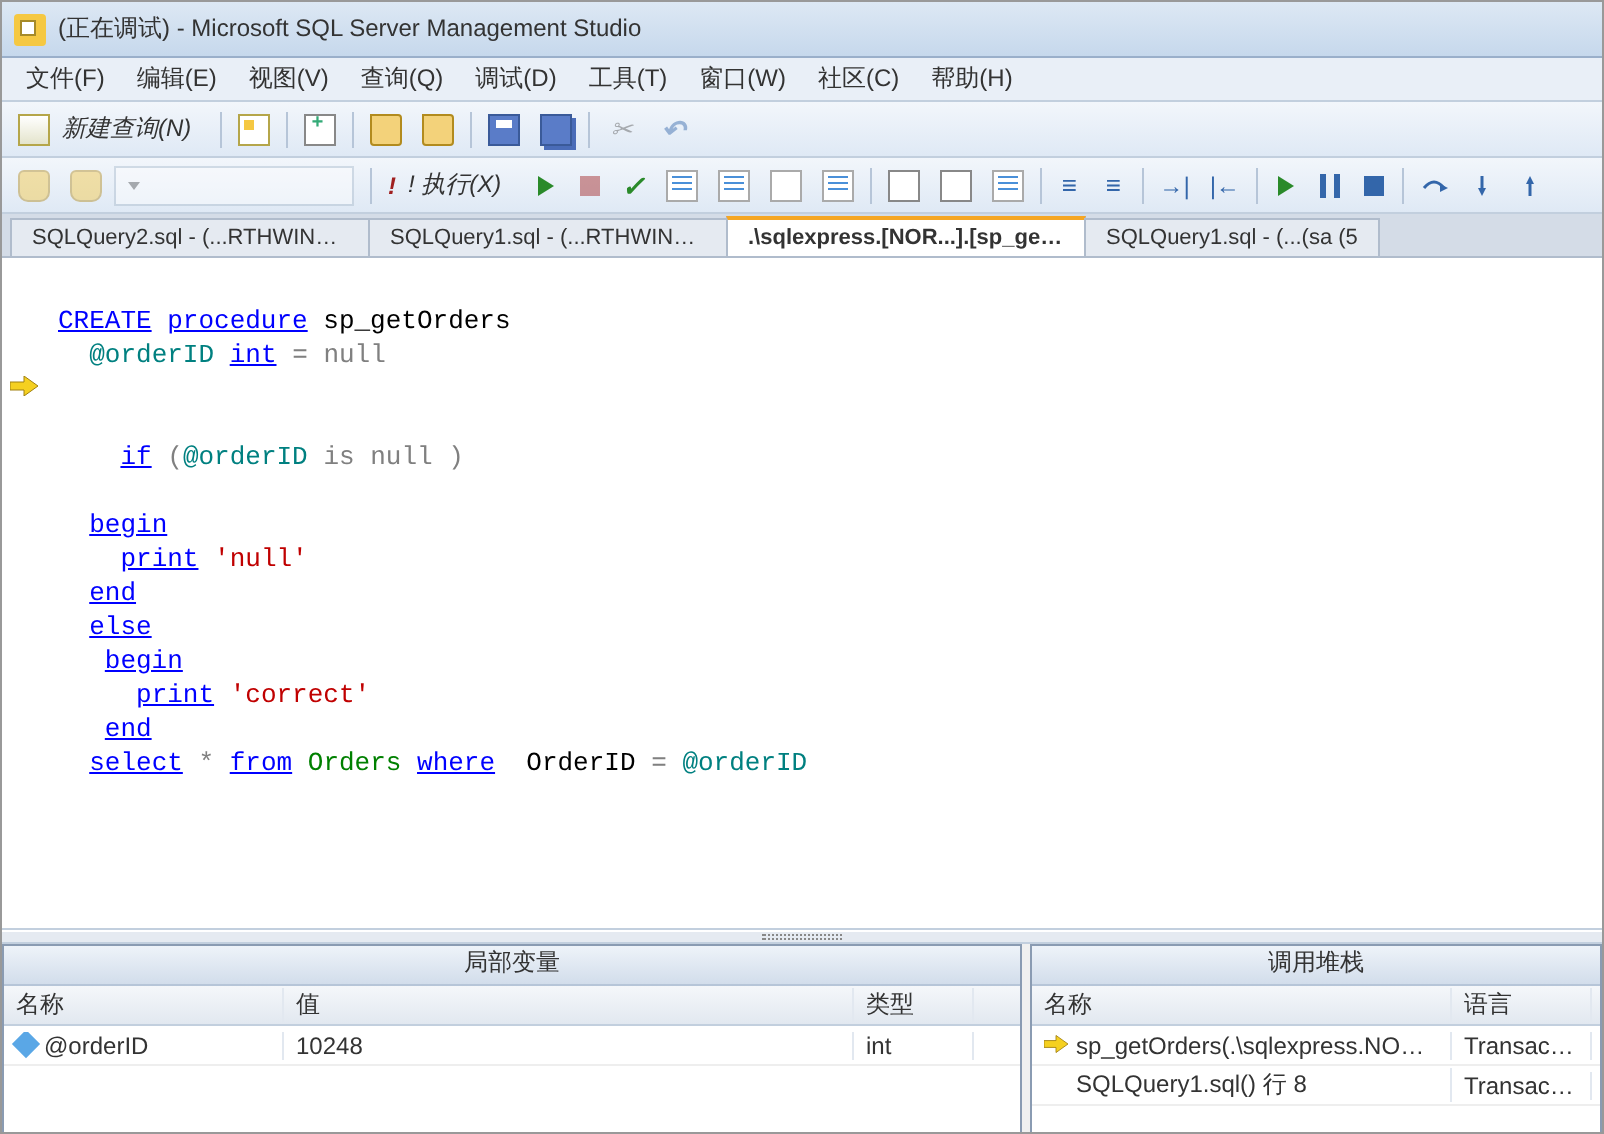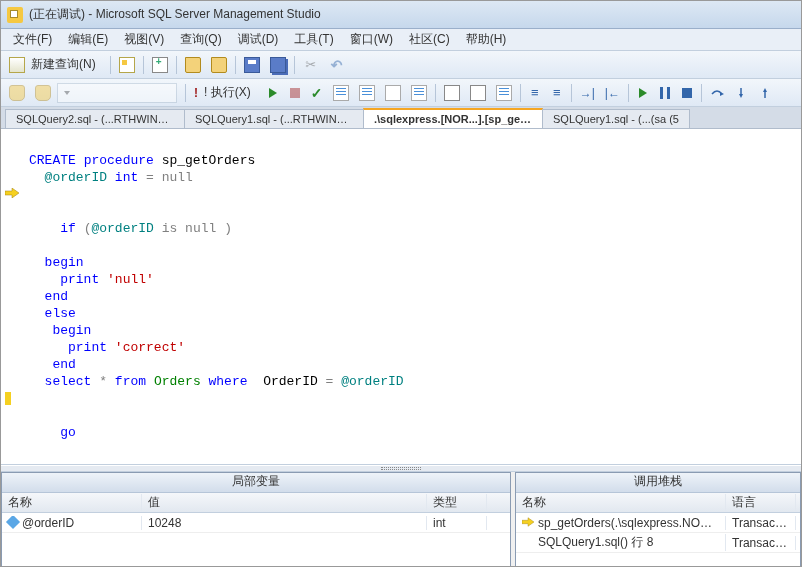--- a/index.html
+++ b/index.html
@@ -58,20 +58,21 @@
   padding: 0 4px;
   border-bottom: 1px solid #c2cfde;
   gap: 2px;
 }
 .tb-btn {
   min-width: 20px; height: 22px;
   display: flex; align-items: center; justify-content: center;
   border: 1px solid transparent;
   padding: 0 3px;
   cursor: default;
+  font-style: italic;
 }
 .tb-sep { width: 1px; height: 18px; background: #b6c5d8; margin: 0 2px; }
 .tb-text { padding: 0 6px; font-size: 12px; color: #333; }
 .tb-dropdown { width: 4px; height: 4px; border-left: 3px solid transparent; border-right: 3px solid transparent; border-top: 4px solid #555; margin-left: 2px; }
 .icon-sq { width: 16px; height: 16px; display:inline-block; position: relative; }
 .icon-newquery { background: linear-gradient(to bottom,#fff,#e4e4cc); border:1px solid #b5a64a; }
 .icon-page-gold { background:#fff; border:1px solid #b5a64a; }
 .icon-page-gold::after { content:""; position:absolute; top:2px; left:2px; width:5px; height:5px; background:#f5c842; }
 .icon-page-plus { background:#fff; border:1px solid #888; }
 .icon-page-plus::after { content:"+"; position:absolute; top:-2px; left:3px; color:#3a7; font-size:10px; font-weight:bold; }
@@ -124,21 +125,21 @@
   overflow: auto;
   border-bottom: 1px solid #c2cfde;
 }
 .editor .line { padding: 0 10px 0 28px; min-height: 17px; line-height: 17px; white-space: pre; position: relative; }
 .editor .gutter-marker {
   position: absolute; left: 4px; top: 2px;
   width: 14px; height: 10px;
 }
 .arrow-yellow { fill: #f5d020; stroke: #a08010; stroke-width: 0.5; }
 .bar-yellow { position:absolute; left:4px; top:2px; width:6px; height:13px; background:#f5d020; }
-.kw-blue { color: #0000ff; }
+.kw-blue { color: #0000ff; text-decoration: underline; }
 .kw-teal { color: #008080; }
 .kw-grey { color: #808080; }
 .kw-red { color: #c00000; }
 .kw-green { color: #008000; }
 .kw-black { color: #000; }
 .splitter-h {
   height: 7px;
   background: #e5eaf1;
   border-top: 1px solid #fff;
   border-bottom: 1px solid #c2cfde;
@@ -387,24 +388,20 @@
     <span class="kw-blue">if</span> <span class="kw-grey">(</span><span class="kw-teal">@orderID</span> <span class="kw-grey">is</span> <span class="kw-grey">null</span> <span class="kw-grey">)</span>
   </div>
   <div class="line">  <span class="kw-blue">begin</span></div>
   <div class="line">    <span class="kw-blue">print</span> <span class="kw-red">'null'</span></div>
   <div class="line">  <span class="kw-blue">end</span></div>
   <div class="line">  <span class="kw-blue">else</span></div>
   <div class="line">   <span class="kw-blue">begin</span></div>
   <div class="line">     <span class="kw-blue">print</span> <span class="kw-red">'correct'</span></div>
   <div class="line">   <span class="kw-blue">end</span></div>
   <div class="line">  <span class="kw-blue">select</span> <span class="kw-grey">*</span> <span class="kw-blue">from</span> <span class="kw-green">Orders</span> <span class="kw-blue">where</span>  <span class="kw-black">OrderID</span> <span class="kw-grey">=</span> <span class="kw-teal">@orderID</span></div>
-  <div class="line">
-    <span class="bar-yellow"></span>
-    <span class="kw-blue">go</span>
-  </div>
 </div>
 
 <div class="splitter-h">
     <div class="grip"></div>
   </div>
 
 <div class="bottom-panels">
 
   <div class="panel panel-left">
     <div class="panel-title">

